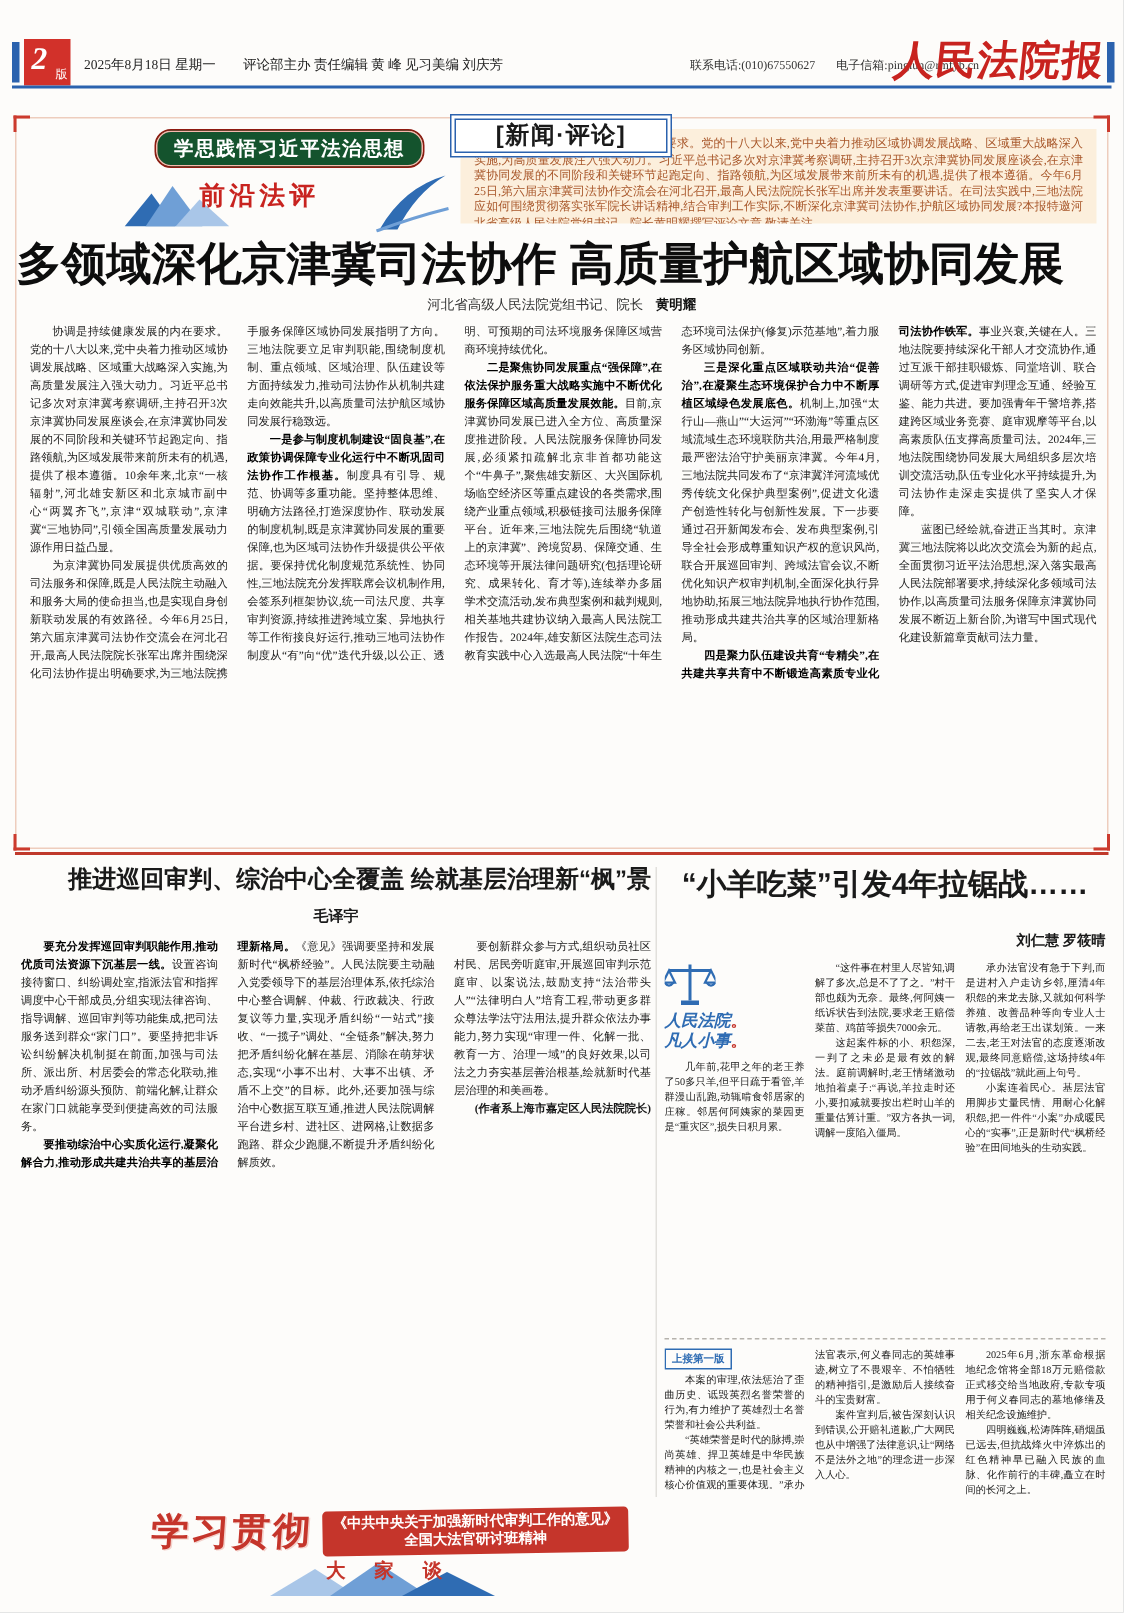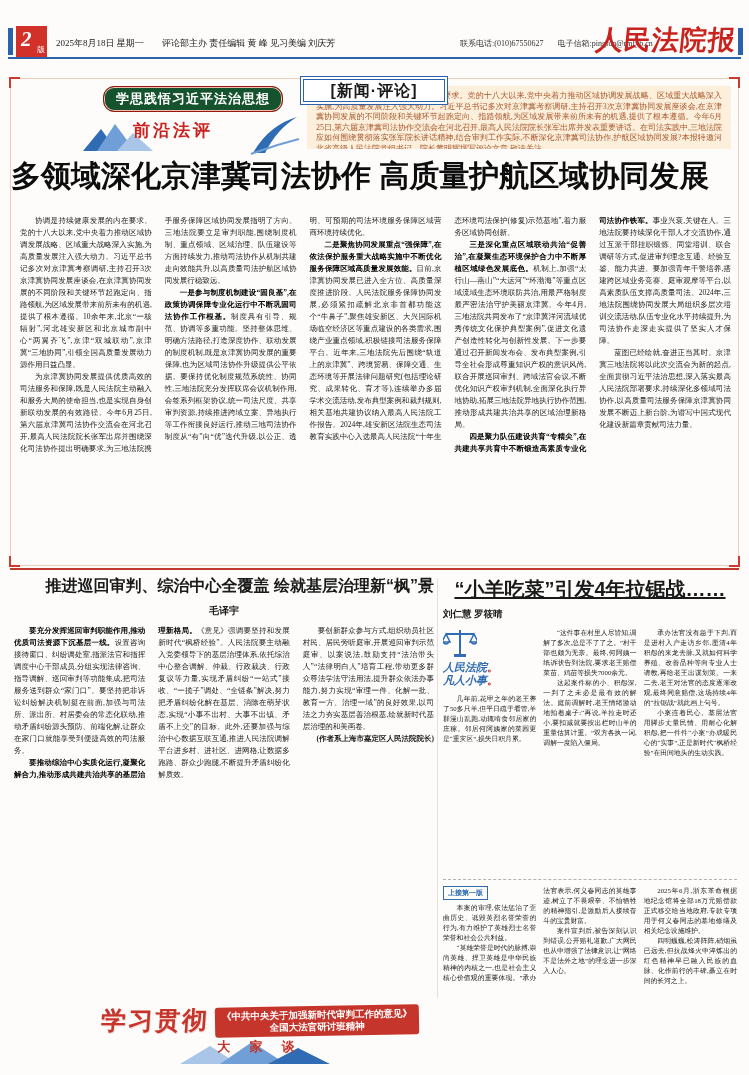--- a/index.html
+++ b/index.html
@@ -77,22 +77,22 @@
             letter-spacing:2px; transform:skewX(-4deg); text-shadow:1px 1px 0 #f3d2cc; margin-right:6px; }
   .sb-box { background:#c5352b; color:#fff; font-size:9.5px; font-weight:bold; text-align:center;
             padding:3px 7px; line-height:12px; border-radius:3px; transform:rotate(-1deg); }
   .sb-tag-wrap { position:relative; text-align:center; margin-top:1px; height:26px; }
   .sb-tag-wrap svg { position:absolute; left:88px; top:2px; }
   .sb-tagline { position:relative; font-size:13px; font-weight:bold; color:#c5352b; letter-spacing:8px; z-index:2; }
 
   
   .right-article { position:absolute; left:443px; top:576px; width:294px; }
   .ra-headline { text-align:center; font-family:"Liberation Sans",sans-serif; font-weight:900;
-                 font-size:20px; white-space:nowrap;text-decoration:underline; }
-  .ra-authors { text-align:left; font-size:9.5px; margin-top:5px; font-weight:bold; }
+                 font-size:20px; white-space:nowrap; }
+  .ra-authors { text-align:right; font-size:9.5px; margin-top:18px; font-weight:bold; }
   .ra-body { margin-top:7px; height:246px; column-count:3; column-gap:7px; font-size:6.8px;
              line-height:10px; text-align:justify; overflow:hidden; }
   .folk-logo { height:66px; text-align:left; overflow:hidden; }
   .folk-logo .script { font-style:italic; font-weight:bold; color:#2f6cb3; font-size:11px; line-height:13px; }
   .folk-logo .dot { color:#c5352b; font-style:normal; }
   .continued { margin-top:5px; border-top:1px dashed #b5b2ac; padding-top:6px; height:168px;
                column-count:3; column-gap:7px; font-size:6.8px; line-height:10px;
                text-align:justify; overflow:hidden; }
   .cont-tag { display:inline-block; border:1px solid #2f6cb3; color:#2f6cb3; font-size:7px;
               padding:1px 4px; margin-bottom:3px; font-weight:bold; }
@@ -140,20 +140,24 @@
           <path d="M2,39 Q26,30 50,24" stroke="#6f9fd6" stroke-width="2" fill="none"></path>
         </svg>
       </div>
     </div>
 
     <div class="editor-note">
       <b>编者按</b><span>协调是持续健康发展的内在要求。党的十八大以来,党中央着力推动区域协调发展战略、区域重大战略深入实施,为高质量发展注入强大动力。习近平总书记多次对京津冀考察调研,主持召开3次京津冀协同发展座谈会,在京津冀协同发展的不同阶段和关键环节起跑定向、指路领航,为区域发展带来前所未有的机遇,提供了根本遵循。今年6月25日,第六届京津冀司法协作交流会在河北召开,最高人民法院院长张军出席并发表重要讲话。在司法实践中,三地法院应如何围绕贯彻落实张军院长讲话精神,结合审判工作实际,不断深化京津冀司法协作,护航区域协同发展?本报特邀河北省高级人民法院党组书记、院长黄明耀撰写评论文章,敬请关注。</span>
     </div>
 
     <div class="lead-headline">多领域深化京津冀司法协作  高质量护航区域协同发展</div>
+    <div class="lead-byline">
+      <span>河北省高级人民法院党组书记、院长</span>
+      <b>黄明耀</b>
+    </div>
 
     <div class="lead-body">
       <p class="para"><b></b><span>协调是持续健康发展的内在要求。党的十八大以来,党中央着力推动区域协调发展战略、区域重大战略深入实施,为高质量发展注入强大动力。习近平总书记多次对京津冀考察调研,主持召开3次京津冀协同发展座谈会,在京津冀协同发展的不同阶段和关键环节起跑定向、指路领航,为区域发展带来前所未有的机遇,提供了根本遵循。10余年来,北京“一核辐射”,河北雄安新区和北京城市副中心“两翼齐飞”,京津“双城联动”,京津冀“三地协同”,引领全国高质量发展动力源作用日益凸显。</span></p>
       <p class="para"><b></b><span>为京津冀协同发展提供优质高效的司法服务和保障,既是人民法院主动融入和服务大局的使命担当,也是实现自身创新联动发展的有效路径。今年6月25日,第六届京津冀司法协作交流会在河北召开,最高人民法院院长张军出席并围绕深化司法协作提出明确要求,为三地法院携手服务保障区域协同发展指明了方向。三地法院要立足审判职能,围绕制度机制、重点领域、区域治理、队伍建设等方面持续发力,推动司法协作从机制共建走向效能共升,以高质量司法护航区域协同发展行稳致远。</span></p>
       <p class="para"><b>一是参与制度机制建设“固良基”,在政策协调保障专业化运行中不断巩固司法协作工作根基。</b><span>制度具有引导、规范、协调等多重功能。坚持整体思维、明确方法路径,打造深度协作、联动发展的制度机制,既是京津冀协同发展的重要保障,也为区域司法协作升级提供公平依据。要保持优化制度规范系统性、协同性,三地法院充分发挥联席会议机制作用,会签系列框架协议,统一司法尺度、共享审判资源,持续推进跨域立案、异地执行等工作衔接良好运行,推动三地司法协作制度从“有”向“优”迭代升级,以公正、透明、可预期的司法环境服务保障区域营商环境持续优化。</span></p>
       <p class="para"><b>二是聚焦协同发展重点“强保障”,在依法保护服务重大战略实施中不断优化服务保障区域高质量发展效能。</b><span>目前,京津冀协同发展已进入全方位、高质量深度推进阶段。人民法院服务保障协同发展,必须紧扣疏解北京非首都功能这个“牛鼻子”,聚焦雄安新区、大兴国际机场临空经济区等重点建设的各类需求,围绕产业重点领域,积极链接司法服务保障平台。近年来,三地法院先后围绕“轨道上的京津冀”、跨境贸易、保障交通、生态环境等开展法律问题研究(包括理论研究、成果转化、育才等),连续举办多届学术交流活动,发布典型案例和裁判规则,相关基地共建协议纳入最高人民法院工作报告。2024年,雄安新区法院生态司法教育实践中心入选最高人民法院“十年生态环境司法保护(修复)示范基地”,着力服务区域协同创新。</span></p>
       <p class="para"><b>三是深化重点区域联动共治“促善治”,在凝聚生态环境保护合力中不断厚植区域绿色发展底色。</b><span>机制上,加强“太行山—燕山”“大运河”“环渤海”等重点区域流域生态环境联防共治,用最严格制度最严密法治守护美丽京津冀。今年4月,三地法院共同发布了“京津冀洋河流域优秀传统文化保护典型案例”,促进文化遗产创造性转化与创新性发展。下一步要通过召开新闻发布会、发布典型案例,引导全社会形成尊重知识产权的意识风尚,联合开展巡回审判、跨域法官会议,不断优化知识产权审判机制,全面深化执行异地协助,拓展三地法院异地执行协作范围,推动形成共建共治共享的区域治理新格局。</span></p>
       <p class="para"><b>四是聚力队伍建设共育“专精尖”,在共建共享共育中不断锻造高素质专业化司法协作铁军。</b><span>事业兴衰,关键在人。三地法院要持续深化干部人才交流协作,通过互派干部挂职锻炼、同堂培训、联合调研等方式,促进审判理念互通、经验互鉴、能力共进。要加强青年干警培养,搭建跨区域业务竞赛、庭审观摩等平台,以高素质队伍支撑高质量司法。2024年,三地法院围绕协同发展大局组织多层次培训交流活动,队伍专业化水平持续提升,为司法协作走深走实提供了坚实人才保障。</span></p>
       <p class="para"><b></b><span>蓝图已经绘就,奋进正当其时。京津冀三地法院将以此次交流会为新的起点,全面贯彻习近平法治思想,深入落实最高人民法院部署要求,持续深化多领域司法协作,以高质量司法服务保障京津冀协同发展不断迈上新台阶,为谱写中国式现代化建设新篇章贡献司法力量。</span></p>
     </div>

